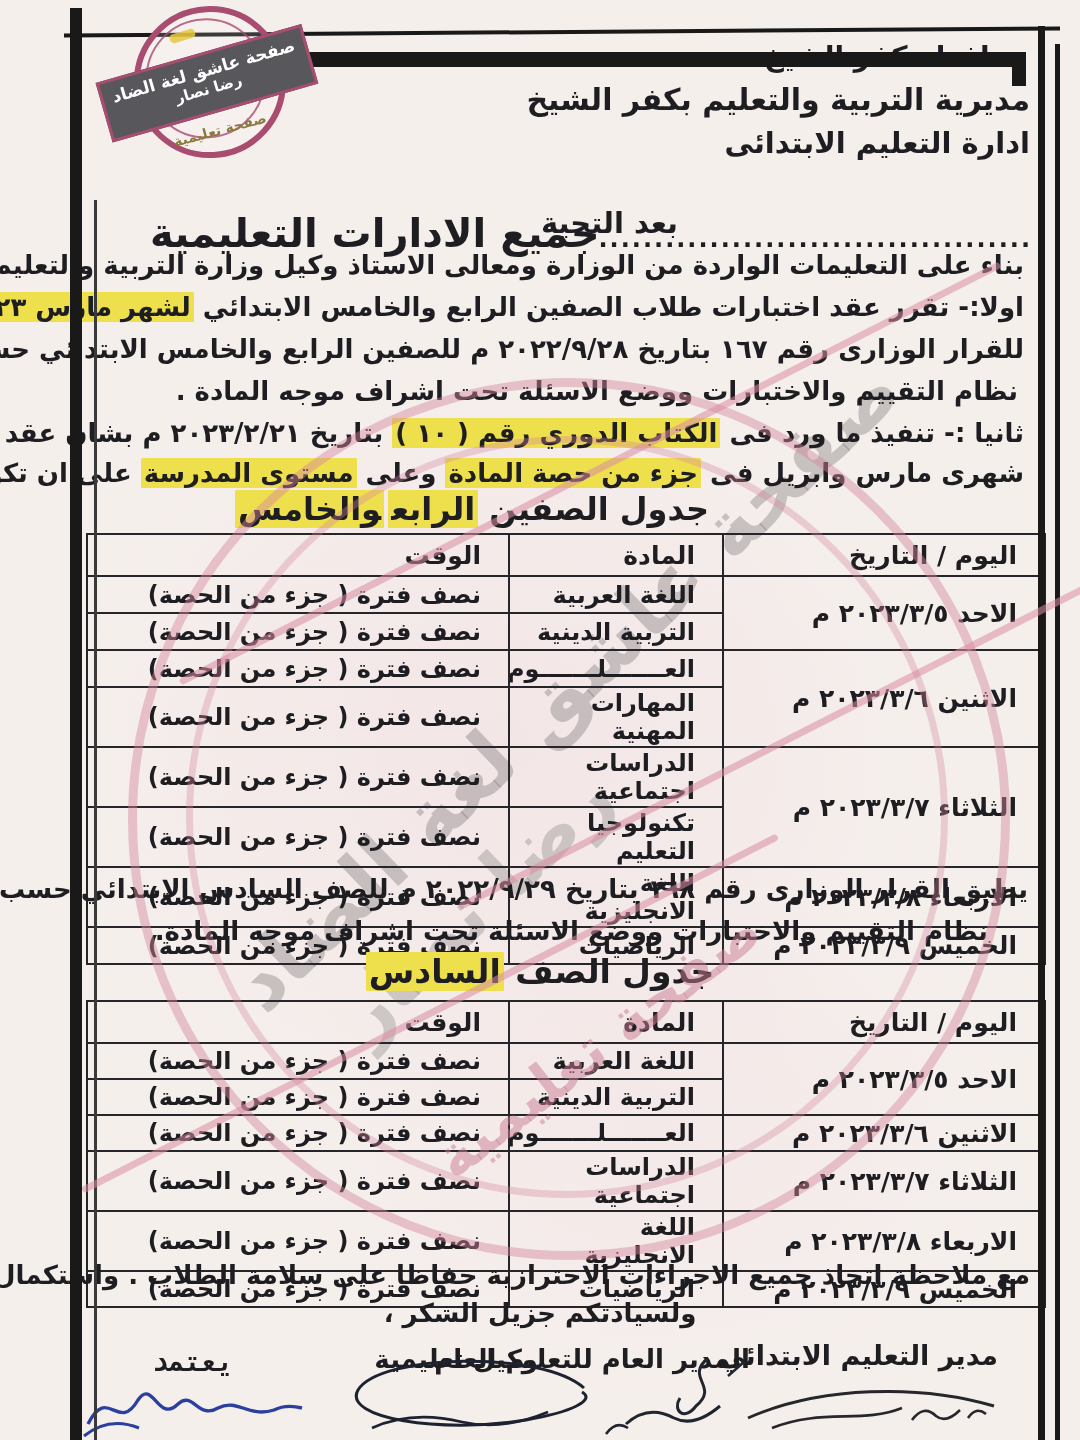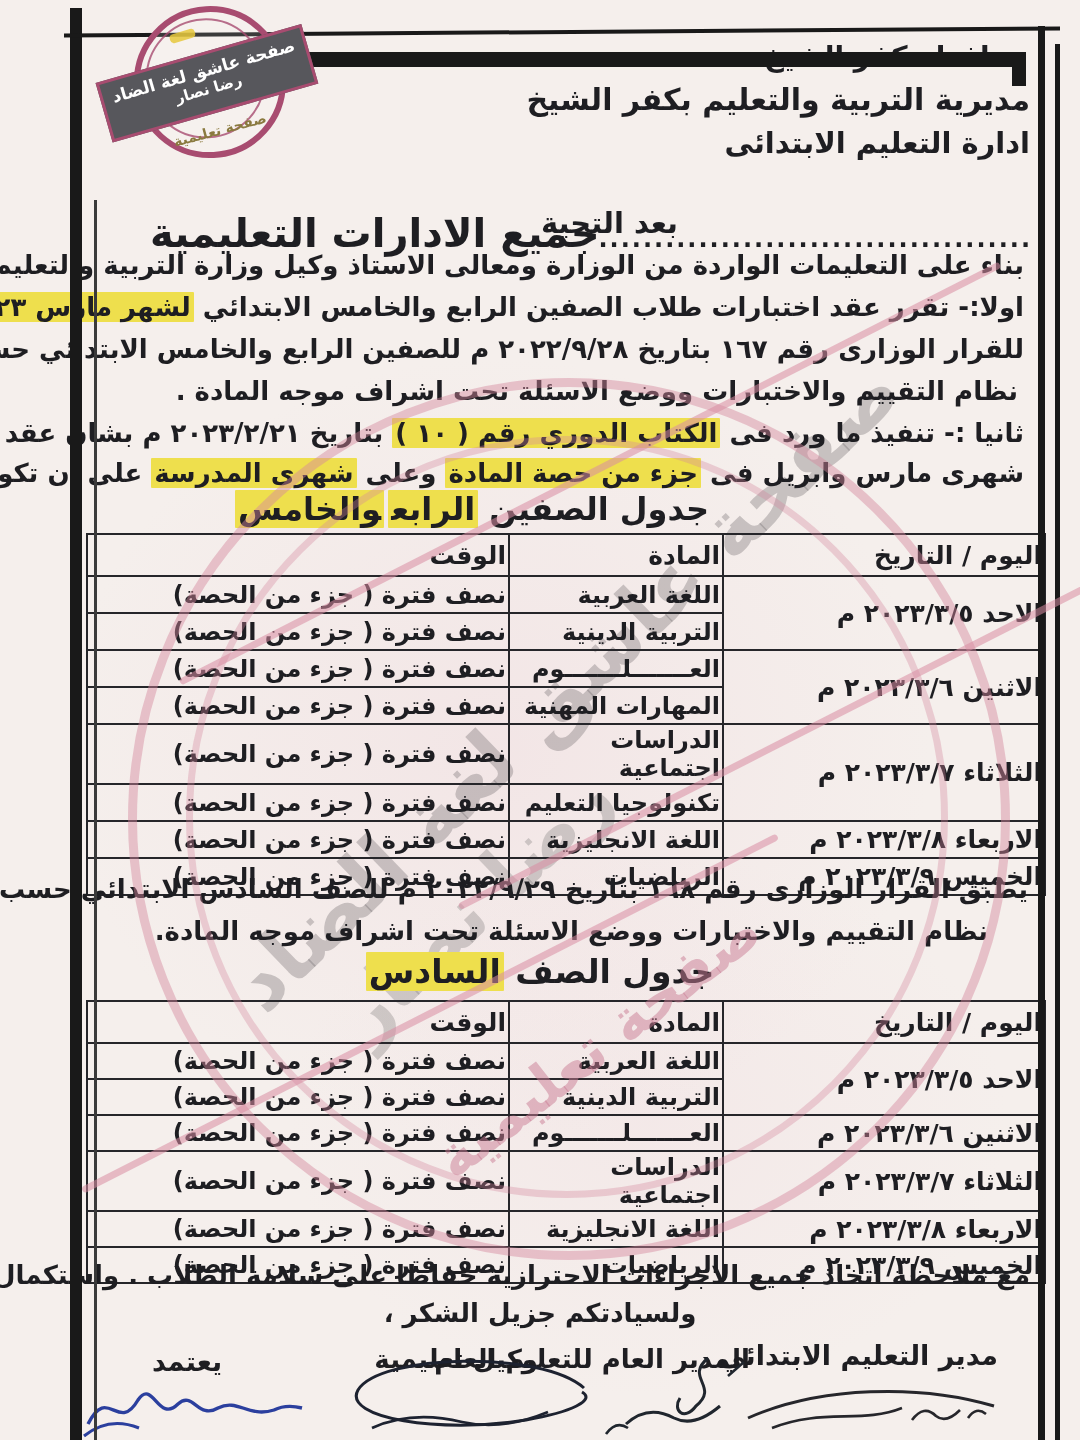--- a/index.html
+++ b/index.html
@@ -13,21 +13,21 @@
       radial-gradient(ellipse 620px 560px at 46% 52%, rgba(236,205,214,.28), rgba(236,205,214,0) 70%),
       radial-gradient(ellipse 500px 380px at 60% 78%, rgba(238,210,218,.22), rgba(238,210,218,0) 72%);
   }
   .line{position:absolute; white-space:nowrap; font-weight:700; z-index:2;}
   .hl{background:#eedf4d; padding:0 3px; border-radius:1px;}
   
   .bar{position:absolute; background:#191919; z-index:4;}
   
   table.sched{position:absolute; z-index:2; border-collapse:collapse; direction:rtl;
     font-weight:700; table-layout:fixed;}
-  table.sched th, table.sched td{border:2.5px solid #26262a; padding:1px 2px; overflow:hidden;}
+  table.sched th, table.sched td{border:2.5px solid #26262a; padding:1px 27px; overflow:hidden;}
   table.sched th{font-size:25px; text-align:right; height:38px;}
   td.c-day{font-size:25px; text-align:right; vertical-align:middle;}
   td.c-sub{font-size:24px; text-align:right; vertical-align:middle;}
   td.c-time{font-size:24px; text-align:right; vertical-align:middle;}
   
   .wm{position:absolute; pointer-events:none;}
   .wm-under{z-index:1;}
   .wm-over{z-index:5;}
   .wm-circle{border-radius:50%;}
   .wm-band{height:7px; background:rgba(216,140,162,.55); border-radius:4px;}
@@ -98,21 +98,21 @@
   <div class="line" style="top:250px; right:56px; font-size:26px;">بناء على التعليمات الواردة من الوزارة ومعالى الاستاذ وكيل وزارة التربية والتعليم بكفر الشيخ.</div>
   <div class="line" style="top:292px; right:56px; font-size:26px;">
     <span>اولا:- تقرر عقد اختبارات طلاب الصفين الرابع والخامس الابتدائي </span><span class="hl">لشهر مارس ٢٠٢٣</span>
   </div>
   <div class="line" style="top:334px; right:56px; font-size:26px;">للقرار الوزارى رقم ١٦٧ بتاريخ ٢٠٢٢/٩/٢٨ م للصفين الرابع والخامس الابتدائي حسب المادة ٧</div>
   <div class="line" style="top:376px; right:62px; font-size:26px;">نظام التقييم والاختبارات ووضع الاسئلة تحت اشراف موجه المادة .</div>
   <div class="line" style="top:418px; right:56px; font-size:26px;">
     <span>ثانيا :- تنفيذ ما ورد فى </span><span class="hl">الكتاب الدوري رقم ( ١٠ )</span><span> بتاريخ ٢٠٢٣/٢/٢١ م بشان عقد اختبارات</span>
   </div>
   <div class="line" style="top:458px; right:56px; font-size:26px;">
-    <span>شهرى مارس وابريل فى </span><span class="hl">جزء من حصة المادة</span><span> وعلى </span><span class="hl">شهرى المدرسة</span><span> على ان تكون اختبارات</span>
+    <span>شهرى مارس وابريل فى </span><span class="hl">جزء من حصة المادة</span><span> وعلى </span><span class="hl">مستوى المدرسة</span><span> على ان تكون اختبارات</span>
   </div>
   <div class="line" style="top:498px; right:56px; left:85px; font-size:26px;">
     <span style="position:absolute; left:150px; top:-8px; font-size:32px;">
       <span>جدول الصفين </span><span class="hl" style="margin-left:4px;">الرابع</span><span class="hl">والخامس</span>
     </span>
   </div>
 
   <table class="sched" style="top:533px; left:86px; width:958px;">
     <colgroup>
         <col style="width:322px">
@@ -214,21 +214,21 @@
     </tr>
   </tbody>
     </table>
 
   <div class="line" style="top:1260px; right:50px; font-size:26px;">مع ملاحظة اتخاذ جميع الاجراءات الاحترازية حفاظا على سلامة الطلاب . واستكمال اليوم الدراسى .</div>
   <div class="line" style="top:1298px; left:0; right:0; text-align:center; font-size:26px;">ولسيادتكم جزيل الشكر ،</div>
 
   <div class="line" style="top:1340px; right:82px; font-size:27px;">مدير التعليم الابتدائي</div>
   <div class="line" style="top:1344px; right:330px; font-size:26px;">المدير العام للتعليم العام</div>
   <div class="line" style="top:1344px; right:542px; font-size:26px;">وكيل تعليمية</div>
-  <div class="line" style="top:1346px; left:152px; font-size:27px;">يعتمد</div>
+  <div class="line" style="top:1346px; left:152px; font-size:27px;font-family:Liberation Mono, monospace;">يعتمد</div>
 
   <svg class="sig" style="top:1378px; right:78px;" width="262" height="58" viewBox="0 0 262 58">
     <path d="M8 40 C80 8 180 6 254 28" stroke="#26262b" stroke-width="3" fill="none"></path>
     <path d="M32 50 C82 30 122 46 162 30 M172 42 q12 -16 24 -4 q10 8 24 -6 m8 8 q8 -12 18 -4" stroke="#26262b" stroke-width="2.6" fill="none"></path>
   </svg>
   <svg class="sig" style="top:1352px; right:322px;" width="172" height="88" viewBox="0 0 172 88">
     <path d="M122 6 C98 26 134 34 110 54 C98 70 86 58 94 46" stroke="#20262e" stroke-width="3" fill="none"></path>
     <path d="M40 72 q22 -20 48 -6 q20 10 46 -12" stroke="#20262e" stroke-width="3" fill="none"></path>
     <path d="M142 24 l16 -14 M20 82 q10 -14 22 -6" stroke="#20262e" stroke-width="2.6" fill="none"></path>
   </svg>

